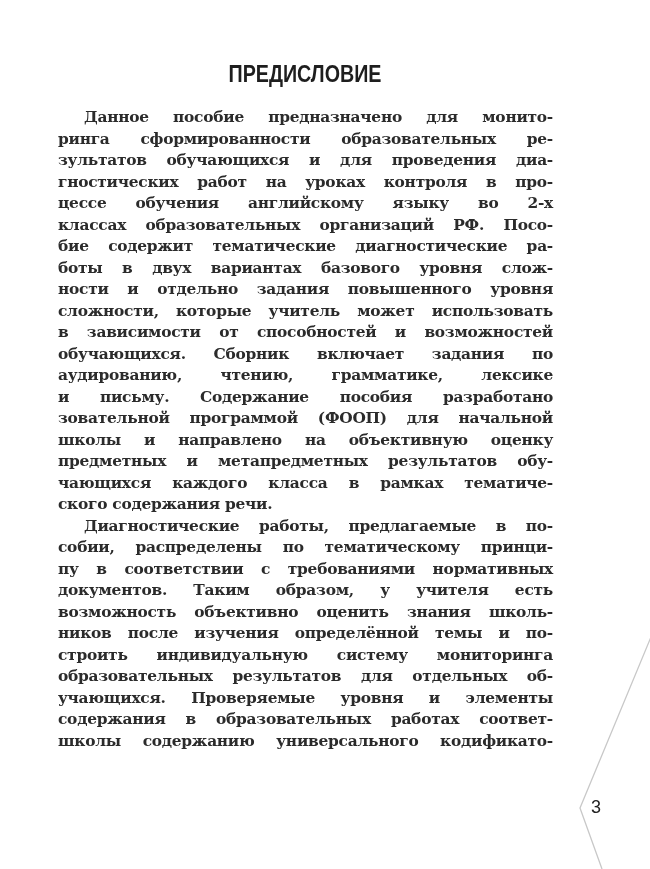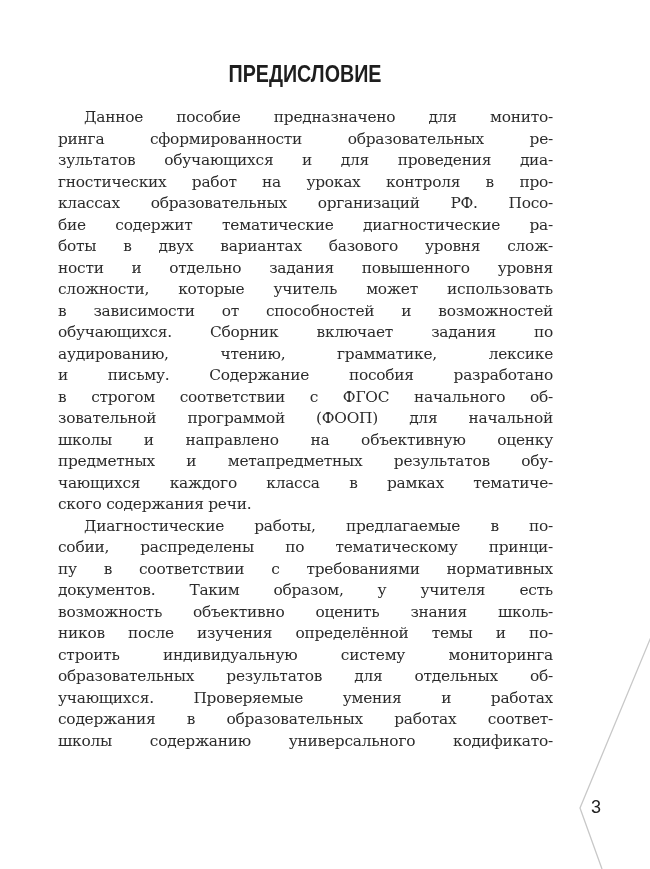--- a/index.html
+++ b/index.html
@@ -16,20 +16,21 @@
   }
   .body-text {
     position: absolute; left: 58px; top: 107px; width: 495px;
     font-family: "DejaVu Serif", serif; font-size: 15.4px; line-height: 21.5px;
     color: #2b2b2b;
   }
   .line {
     display: block; height: 21.5px; white-space: nowrap;
     text-align: justify; text-align-last: justify;
     letter-spacing: -0.25px;
+    font-weight: bold;
   }
   .line.indent { padding-left: 26px; }
   .line.last { text-align-last: left; }
   .deco { position: absolute; left: 0; top: 0; }
   .page-num {
     position: absolute; left: 591px; top: 797px;
     font-family: "Liberation Sans", sans-serif; font-size: 18px; color: #222;
   }
 </style>
 </head>
@@ -38,46 +39,46 @@
 <div class="page">
   <div class="title">ПРЕДИСЛОВИЕ</div>
 
   <div class="body-text">
     <div id="para-container">
         <div>
           <span class="line indent">Данное пособие предназначено для монито-</span>
           <span class="line">ринга сформированности образовательных ре-</span>
           <span class="line">зультатов обучающихся и для проведения диа-</span>
           <span class="line">гностических работ на уроках контроля в про-</span>
+          <span class="line">цессе обучения английскому языку во 2-х</span>
           <span class="line">классах образовательных организаций РФ. Посо-</span>
           <span class="line">бие содержит тематические диагностические ра-</span>
           <span class="line">боты в двух вариантах базового уровня слож-</span>
           <span class="line">ности и отдельно задания повышенного уровня</span>
           <span class="line">сложности, которые учитель может использовать</span>
           <span class="line">в зависимости от способностей и возможностей</span>
           <span class="line">обучающихся. Сборник включает задания по</span>
           <span class="line">аудированию, чтению, грамматике, лексике</span>
           <span class="line">и письму. Содержание пособия разработано</span>
-          <span class="line">в строгом соответствии с ФГОС начального об-</span>
           <span class="line">зовательной программой (ФООП) для начальной</span>
           <span class="line">школы и направлено на объективную оценку</span>
           <span class="line">предметных и метапредметных результатов обу-</span>
           <span class="line">чающихся каждого класса в рамках тематиче-</span>
           <span class="line last">ского содержания речи.</span>
         </div>
         <div>
           <span class="line indent">Диагностические работы, предлагаемые в по-</span>
           <span class="line">собии, распределены по тематическому принци-</span>
           <span class="line">пу в соответствии с требованиями нормативных</span>
           <span class="line">документов. Таким образом, у учителя есть</span>
           <span class="line">возможность объективно оценить знания школь-</span>
           <span class="line">ников после изучения определённой темы и по-</span>
           <span class="line">строить индивидуальную систему мониторинга</span>
           <span class="line">образовательных результатов для отдельных об-</span>
-          <span class="line">учающихся. Проверяемые умения и работах</span>
+          <span class="line">учающихся. Проверяемые уровня и элементы</span>
           <span class="line">содержания в образовательных работах соответ-</span>
           <span class="line">школы содержанию универсального кодификато-</span>
         </div>
       </div>
   </div>
 
   <svg class="deco" width="650" height="869">
     <polyline points="651,637 580,808 602,869" fill="none" stroke="#c8c8c8" stroke-width="1.3"></polyline>
   </svg>
 

